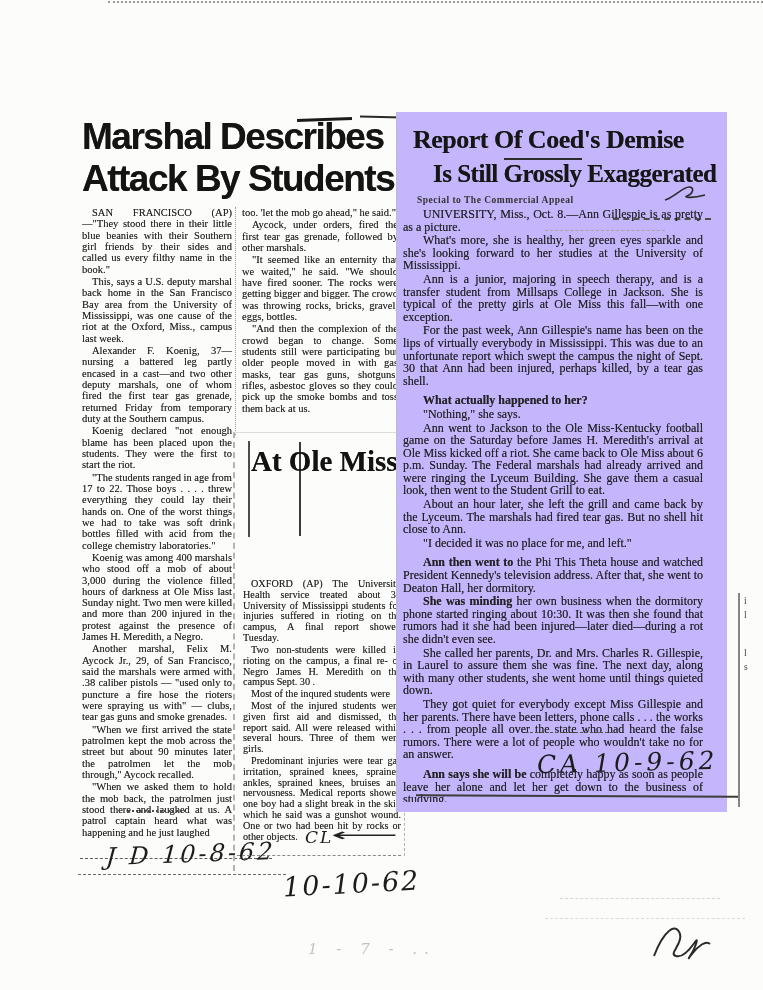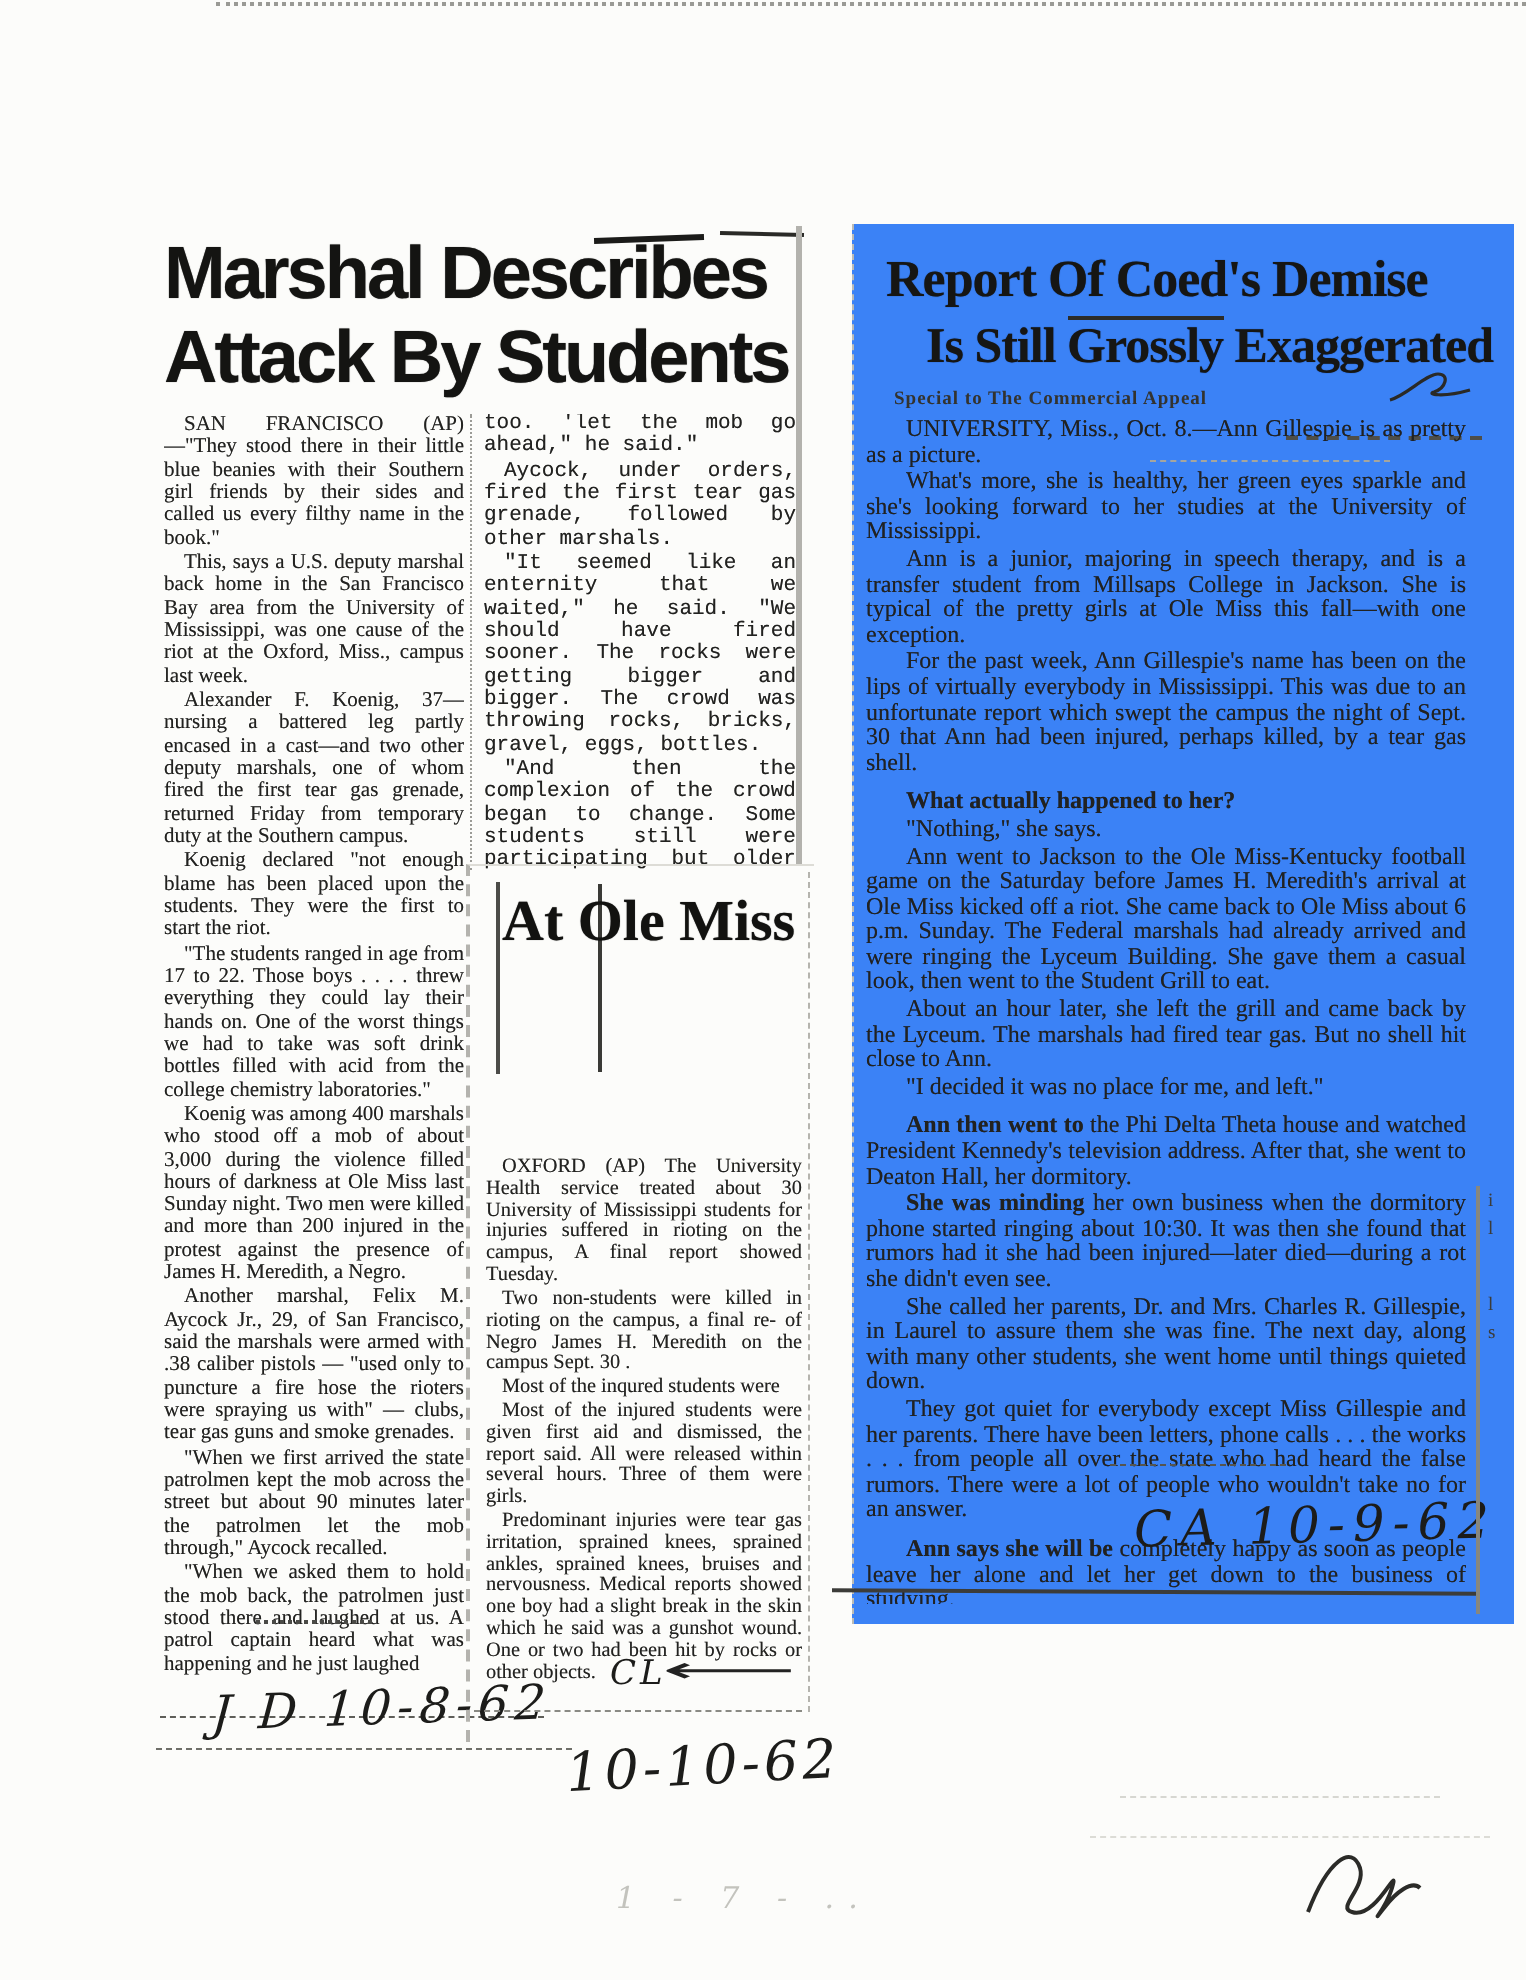--- a/index.html
+++ b/index.html
@@ -13,21 +13,21 @@
   
   .top-dots{position:absolute;top:1px;left:108px;width:655px;height:0;border-top:2px dotted #9a9a95;}
   
   .clip-marshal{position:absolute;left:78px;top:110px;width:326px;height:790px;}
   .m-headline{position:absolute;left:4px;top:6px;width:322px;
       font-family:"Liberation Sans",sans-serif;font-weight:bold;font-size:37px;
       line-height:1.13;letter-spacing:-1.5px;color:#141412;text-shadow:0 0 .5px rgba(0,0,0,.6);}
   .m-col{position:absolute;top:97px;font-size:10.5px;line-height:1.08;color:#222220;
       text-shadow:0 0 .3px rgba(0,0,0,.45);overflow:hidden;}
   .m-col1{left:4px;width:150px;height:672px;}
-  .m-col2{left:164px;width:156px;height:228px;font-family:Liberation Mono, monospace;}
+  .m-col2{left:164px;width:156px;height:228px;}
   .m-col p{margin:0 0 1px 0;}
   .col-divider{position:absolute;left:157px;top:97px;height:228px;width:0;border-left:1px dotted #9b9b96;}
   .pen-underline-mob{position:absolute;left:50px;top:700px;width:58px;border-bottom:2px dotted #4a4a46;}
   .hand{font-family:"DejaVu Serif",serif;font-style:italic;color:#1c1c1a;white-space:nowrap;}
   .m-date{left:28px;top:730px;font-size:24px;transform:rotate(-2deg) skewX(-6deg);letter-spacing:3px;}
   .m-dash1{left:2px;top:748px;width:192px;border-top:1.5px dashed #5e5e59;}
   .m-dash2{left:0px;top:764px;width:208px;border-top:1.5px dashed #6e6e68;}
   .pen-top-a{left:219px;top:8px;width:55px;height:2.5px;background:#1b1b19;transform:rotate(-2deg);}
   .pen-top-b{left:282px;top:6px;width:42px;height:2px;background:#2a2a27;transform:rotate(1.5deg);}
   
@@ -41,22 +41,22 @@
   .t-penline-a{position:absolute;left:13px;top:8px;width:1.5px;height:96px;background:#4c4c48;}
   .t-penline-b{position:absolute;left:64px;top:9px;width:1.5px;height:94px;background:#3a3a36;}
   .t-body{position:absolute;left:8px;top:146px;width:158px;height:266px;overflow:hidden;
       font-size:10.2px;line-height:1.06;color:#232321;text-shadow:0 0 .3px rgba(0,0,0,.45);}
   .t-body p{margin:0 0 1px 0;text-align:justify;text-indent:8px;}
   .t-mark{position:absolute;left:70px;top:394px;font-size:17px;letter-spacing:2px;}
   .t-arrow{position:absolute;left:96px;top:391px;font-size:18px;transform:scaleX(2.6);transform-origin:left center;color:#222;}
   .t-dashline{position:absolute;left:2px;top:422px;width:164px;border-top:1px dashed #8a8a84;}
   .t-date{left:283px;top:868px;font-size:27px;transform:rotate(-3deg);letter-spacing:2px;}
   
-  .clip-report{position:absolute;left:426px;top:112px;width:330px;height:700px;
-      border-left:1px dashed #bcbbb5;background:#3b82f6;}
+  .clip-report{position:absolute;left:396px;top:112px;width:330px;height:700px;
+      border-left:1px dashed #bcbbb5;background:#c4b5fd;}
   .r-headline1{position:absolute;left:16px;top:12px;width:312px;font-weight:bold;font-size:26px;
       letter-spacing:-0.5px;color:#161614;line-height:1.25;text-shadow:0 0 .5px rgba(0,0,0,.55);}
   .r-headline2{position:absolute;left:36px;top:46px;width:300px;font-weight:bold;font-size:25px;
       letter-spacing:-0.5px;color:#161614;line-height:1.3;white-space:nowrap;text-shadow:0 0 .5px rgba(0,0,0,.55);}
   .overmark{border-top:2px solid #2c2c29;}
   .r-byline{position:absolute;left:20px;top:83px;width:280px;text-align:left;font-size:9.5px;
       font-weight:bold;color:#33332f;letter-spacing:.5px;}
   .r-flourish{position:absolute;left:266px;top:72px;}
   .r-underline-a{position:absolute;left:216px;top:106px;width:98px;border-bottom:2px dashed #4e4e49;}
   .r-underline-b{position:absolute;left:148px;top:118px;width:120px;border-bottom:1px dashed #a5a59e;}
@@ -147,21 +147,21 @@
     <div class="r-body">
       <p><b></b><span>UNIVERSITY, Miss., Oct. 8.—Ann Gillespie is as pretty as a picture.</span></p>
       <p><b></b><span>What's more, she is healthy, her green eyes sparkle and she's looking forward to her studies at the University of Mississippi.</span></p>
       <p><b></b><span>Ann is a junior, majoring in speech therapy, and is a transfer student from Millsaps College in Jackson. She is typical of the pretty girls at Ole Miss this fall—with one exception.</span></p>
       <p><b></b><span>For the past week, Ann Gillespie's name has been on the lips of virtually everybody in Mississippi. This was due to an unfortunate report which swept the campus the night of Sept. 30 that Ann had been injured, perhaps killed, by a tear gas shell.</span></p>
       <p class="gap"><b>What actually happened to her?</b><span></span></p>
       <p><b></b><span>"Nothing," she says.</span></p>
       <p><b></b><span>Ann went to Jackson to the Ole Miss-Kentucky football game on the Saturday before James H. Meredith's arrival at Ole Miss kicked off a riot. She came back to Ole Miss about 6 p.m. Sunday. The Federal marshals had already arrived and were ringing the Lyceum Building. She gave them a casual look, then went to the Student Grill to eat.</span></p>
       <p><b></b><span>About an hour later, she left the grill and came back by the Lyceum. The marshals had fired tear gas. But no shell hit close to Ann.</span></p>
       <p><b></b><span>"I decided it was no place for me, and left."</span></p>
-      <p class="gap"><b>Ann then went to</b><span> the Phi Delta Theta house and watched President Kennedy's television address. After that, she went to Deaton Hall, her dormitory.</span></p>
+      <p class="gap"><b>Ann then went to</b><span> the Phi This Theta house and watched President Kennedy's television address. After that, she went to Deaton Hall, her dormitory.</span></p>
       <p><b>She was minding</b><span> her own business when the dormitory phone started ringing about 10:30. It was then she found that rumors had it she had been injured—later died—during a rot she didn't even see.</span></p>
       <p><b></b><span>She called her parents, Dr. and Mrs. Charles R. Gillespie, in Laurel to assure them she was fine. The next day, along with many other students, she went home until things quieted down.</span></p>
       <p><b></b><span>They got quiet for everybody except Miss Gillespie and her parents. There have been letters, phone calls . . . the works . . . from people all over the state who had heard the false rumors. There were a lot of people who wouldn't take no for an answer.</span></p>
       <p class="gap"><b>Ann says she will be</b><span> completely happy as soon as people leave her alone and let her get down to the business of studying.</span></p>
       <p><b></b><span>Ann Gillespie is alive and well—as are all other Ole Miss coeds.</span></p>
       <p><b></b><span>Now let the rumor die.</span></p>
     </div>
     <div class="r-dashrule"></div>
     <div class="hand r-date">CA 10-9-62</div>
   </div>

